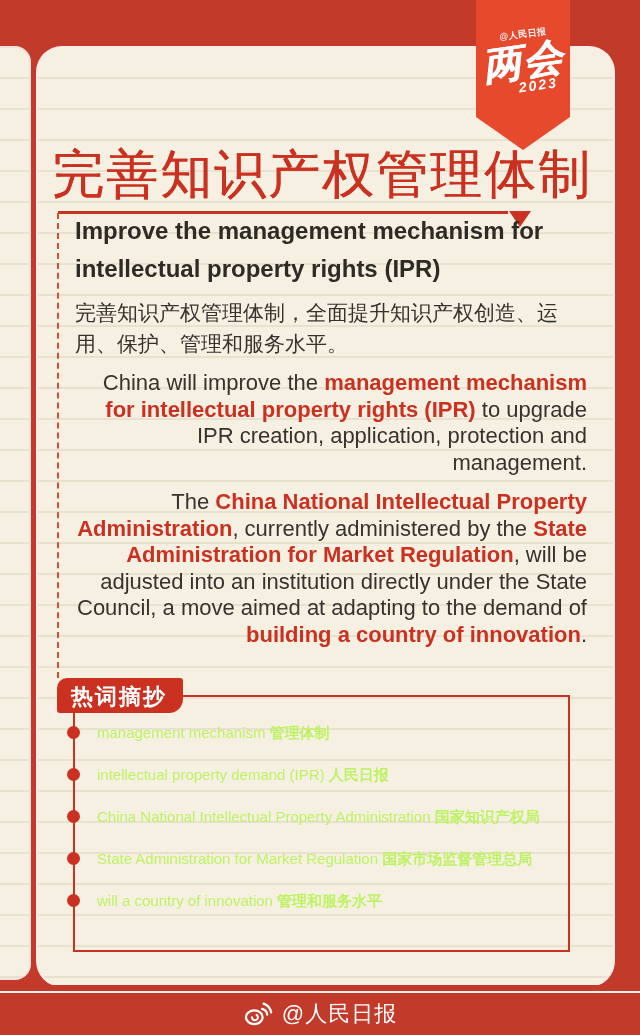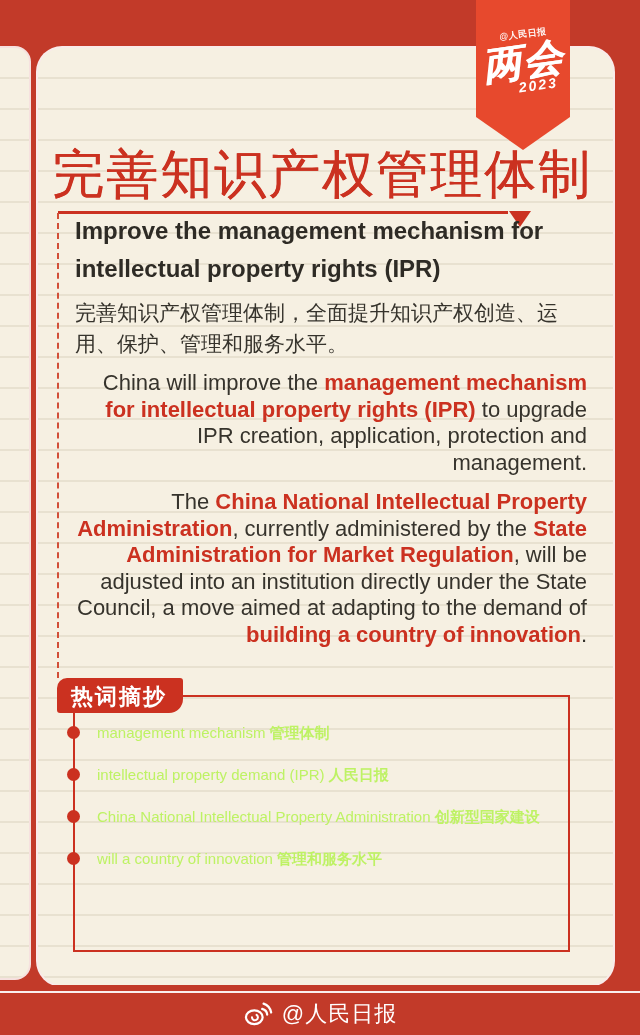--- a/index.html
+++ b/index.html
@@ -170,21 +170,22 @@
         <p class="para en"><span>China will improve the </span><span class="red">management mechanism for intellectual property rights (IPR)</span><span> to upgrade IPR creation, application, protection and management.</span></p>
         <p class="para en"><span>The </span><span class="red">China National Intellectual Property Administration</span><span>, currently administered by the </span><span class="red">State Administration for Market Regulation</span><span>, will be adjusted into an institution directly under the State Council, a move aimed at adapting to the demand of </span><span class="red">building a country of innovation</span><span>.</span></p>
       </div>
   </div>
 
   <div class="hotbox">
     <div class="hotbox-label">热词摘抄</div>
     <ul class="hotlist">
         <li><span class="en">management mechanism </span><span class="zh">管理体制</span></li>
         <li><span class="en">intellectual property demand (IPR) </span><span class="zh">人民日报</span></li>
-        <li><span class="en">China National Intellectual Property Administration </span><span class="zh">创新型国家建设</span></li>
+        <li><span class="en">China National Intellectual Property Administration </span><span class="zh">国家知识产权局</span></li>
+        <li><span class="en">State Administration for Market Regulation </span><span class="zh">国家市场监督管理总局</span></li>
         <li><span class="en">will a country of innovation </span><span class="zh">管理和服务水平</span></li>
       </ul>
   </div>
 
   <div class="footer">
     <div class="footer-line"></div>
     <div class="footer-content">
       <span class="weibo-icon">
         <svg width="30" height="26" viewBox="0 0 32 28" fill="none">
           <ellipse cx="12" cy="17.5" rx="9" ry="7.5" stroke="#fff" stroke-width="2.4"></ellipse>

